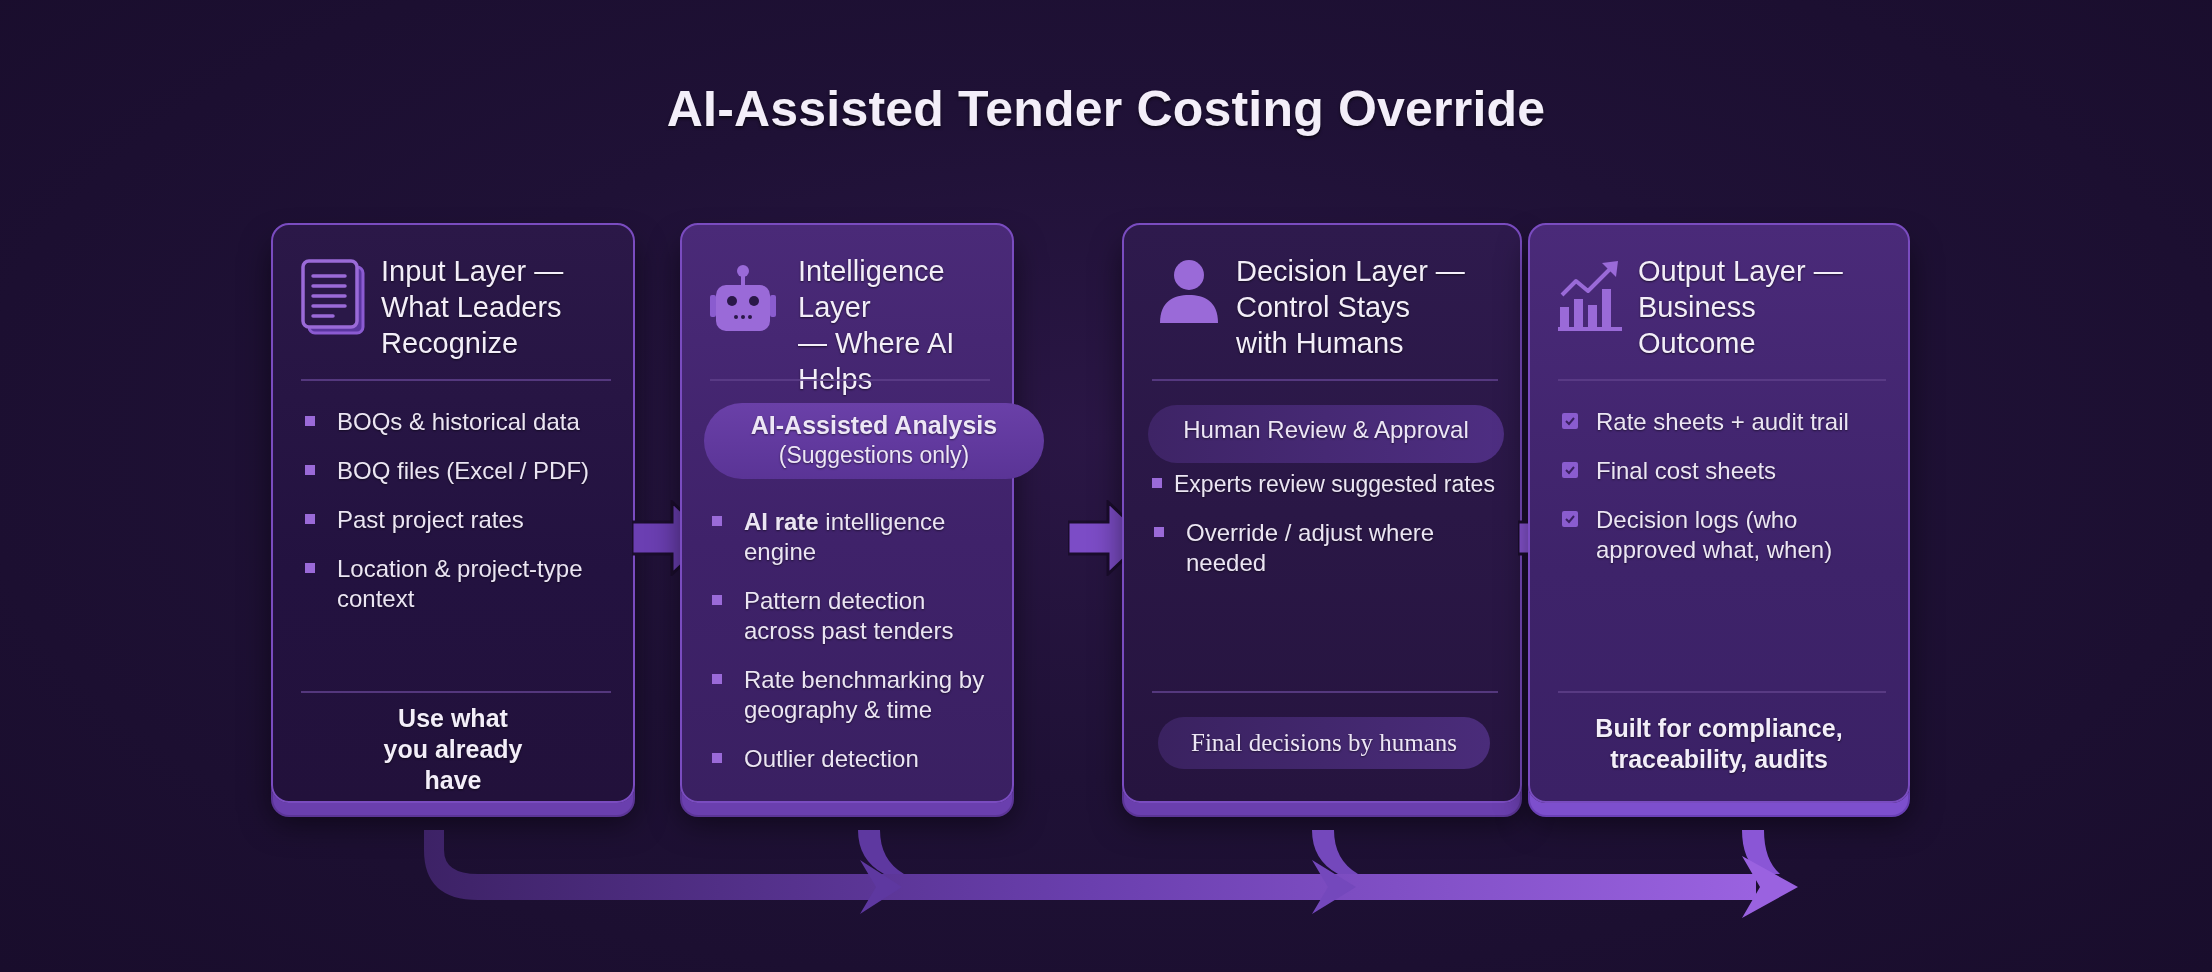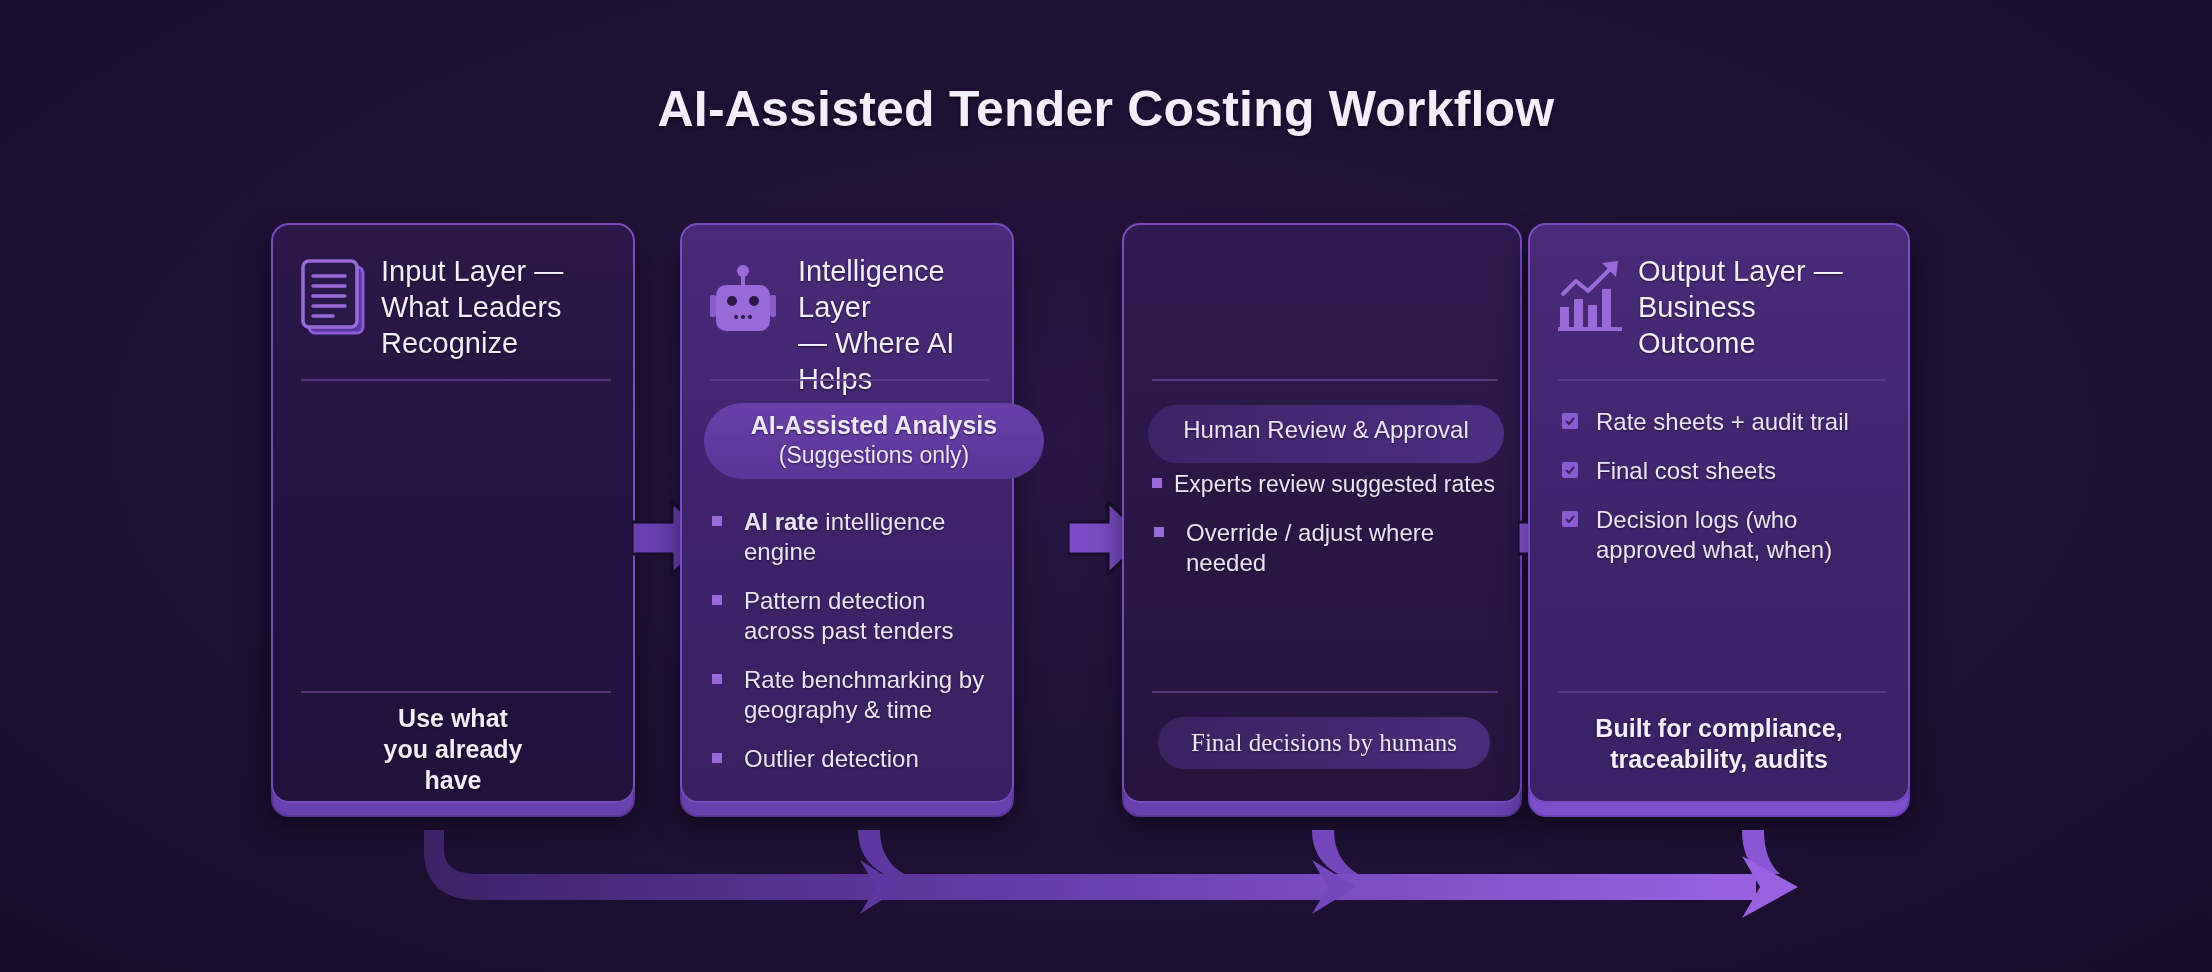--- a/index.html
+++ b/index.html
@@ -35,40 +35,46 @@
   .bullets li .cb { position:absolute; left:0; top:6px; width:16px; height:16px; background:#8a5ccf; border-radius:2px; }
   .bullets li .cb svg { position:absolute; left:2px; top:2px; }
   .pill { position:absolute; border-radius:40px; text-align:center; color:#ede6f6; text-shadow:0 1px 2px rgba(0,0,0,0.5); }
   .footer-text { position:absolute; left:0; right:0; text-align:center; font-size:25px; line-height:31px; font-weight:700; color:#f3eef9; text-shadow:0 1px 2px rgba(0,0,0,0.6); }
   .conn { position:absolute; }
   .bottom-flow { position:absolute; left:0; top:820px; }
 </style>
 </head>
 <body>
 
-<div class="title">AI-Assisted Tender Costing Workflow</div>
+<div class="title">AI-Assisted Tender Costing Override</div>
 
 <div class="card dark" style="left:271px; width:364px;">
   <div class="hdr">
     <svg class="ico" viewBox="0 0 70 80">
       <rect x="8" y="8" width="54" height="66" rx="6" fill="#5a36a0" stroke="#8b5bd2" stroke-width="3"></rect>
       <rect x="2" y="2" width="54" height="66" rx="6" fill="#2a1848" stroke="#9a6ad8" stroke-width="3.5"></rect>
       <g stroke="#9a6ad8" stroke-width="3.5" stroke-linecap="round">
         <line x1="12" y1="17" x2="44" y2="17"></line>
           <line x1="12" y1="27" x2="44" y2="27"></line>
         <line x1="12" y1="37" x2="44" y2="37"></line>
           <line x1="12" y1="47" x2="44" y2="47"></line>
         <line x1="12" y1="57" x2="32" y2="57"></line>
       </g>
     </svg>
     <div class="ttl">Input Layer —
 What Leaders
 Recognize</div>
   </div>
   <div class="divider" style="top:154px;"></div>
+  <ul class="bullets" style="top:182px;">
+    <li><span class="sq"></span><span>BOQs &amp; historical data</span></li>
+    <li><span class="sq"></span><span>BOQ files (Excel / PDF)</span></li>
+    <li><span class="sq"></span><span>Past project rates</span></li>
+    <li style="width:270px;"><span class="sq"></span><span>Location &amp; project-type context</span></li>
+  </ul>
   <div class="divider" style="top:466px;"></div>
   <div class="footer-text" style="top:478px; padding:0 100px;text-align:center;">Use what you already have</div>
 </div>
 
 <svg class="conn" style="left:632px; top:500px;" width="82" height="76" viewBox="0 0 82 76">
   <path d="M0 22 H40 V2 L78 38 L40 74 V54 H0 Z" fill="#6b3fb2" stroke="#1a0d2c" stroke-width="3"></path>
 </svg>
 
 <div class="card mid" style="left:680px; width:334px;">
   <div class="hdr">
@@ -98,20 +104,29 @@
     <li style="width:290px;"><span class="sq"></span><span>Rate benchmarking by geography &amp; time</span></li>
     <li><span class="sq"></span><span>Outlier detection</span></li>
   </ul>
 </div>
 
 <svg class="conn" style="left:1068px; top:500px;" width="82" height="76" viewBox="0 0 82 76">
   <path d="M0 22 H40 V2 L78 38 L40 74 V54 H0 Z" fill="#7c4cc6" stroke="#1a0d2c" stroke-width="3"></path>
 </svg>
 
 <div class="card midd" style="left:1122px; width:400px;">
+  <div class="hdr">
+    <svg class="ico" viewBox="0 0 70 80" style="left:30px; top:4px;">
+      <circle cx="35" cy="18" r="15" fill="#9a6ad8"></circle>
+      <path d="M6 66 C6 44 20 38 35 38 C50 38 64 44 64 66 Z" fill="#9a6ad8"></path>
+    </svg>
+    <div class="ttl" style="left:112px;">Decision Layer —
+Control Stays
+with Humans</div>
+  </div>
   <div class="divider" style="top:154px;"></div>
   <div class="pill" style="left:24px; width:356px; top:180px; height:58px; background:linear-gradient(90deg,#3e2466,#4e2e82);">
     <div style="font-size:24px; line-height:50px;">Human Review &amp; Approval</div>
   </div>
   <ul class="bullets" style="top:244px; left:28px;">
     <li style="padding-left:22px; font-size:23px;"><span class="sq" style="left:0;"></span><span>Experts review suggested rates</span></li>
     <li style="width:250px;margin-top:16px;"><span class="sq"></span><span>Override / adjust where needed</span></li>
   </ul>
   <div class="divider" style="top:466px;"></div>
   <div class="pill" style="left:34px; width:332px; top:492px; height:52px; background:linear-gradient(90deg,#3a2260,#4a2c7a);">

